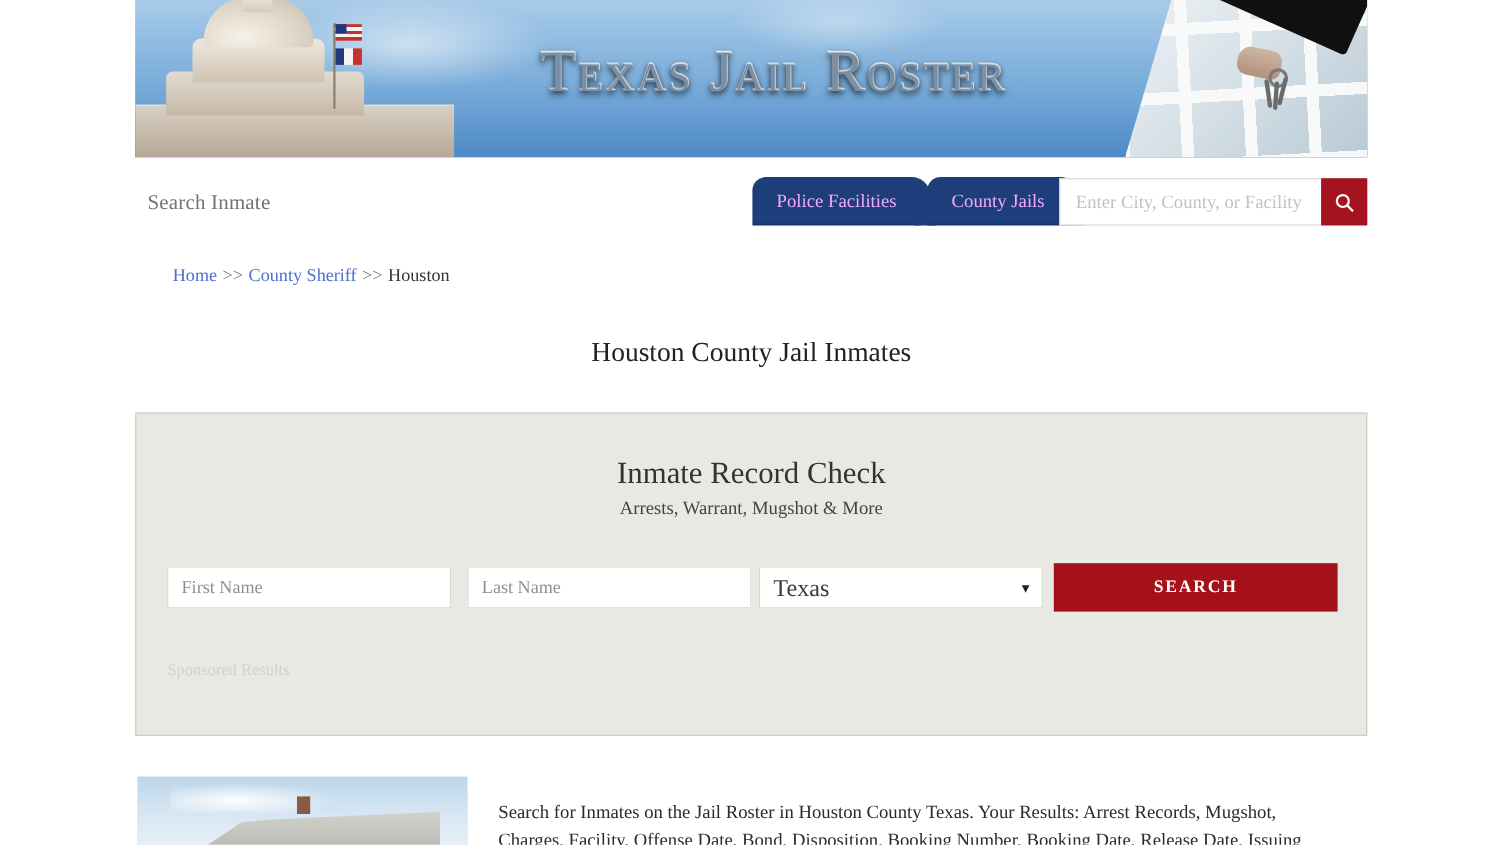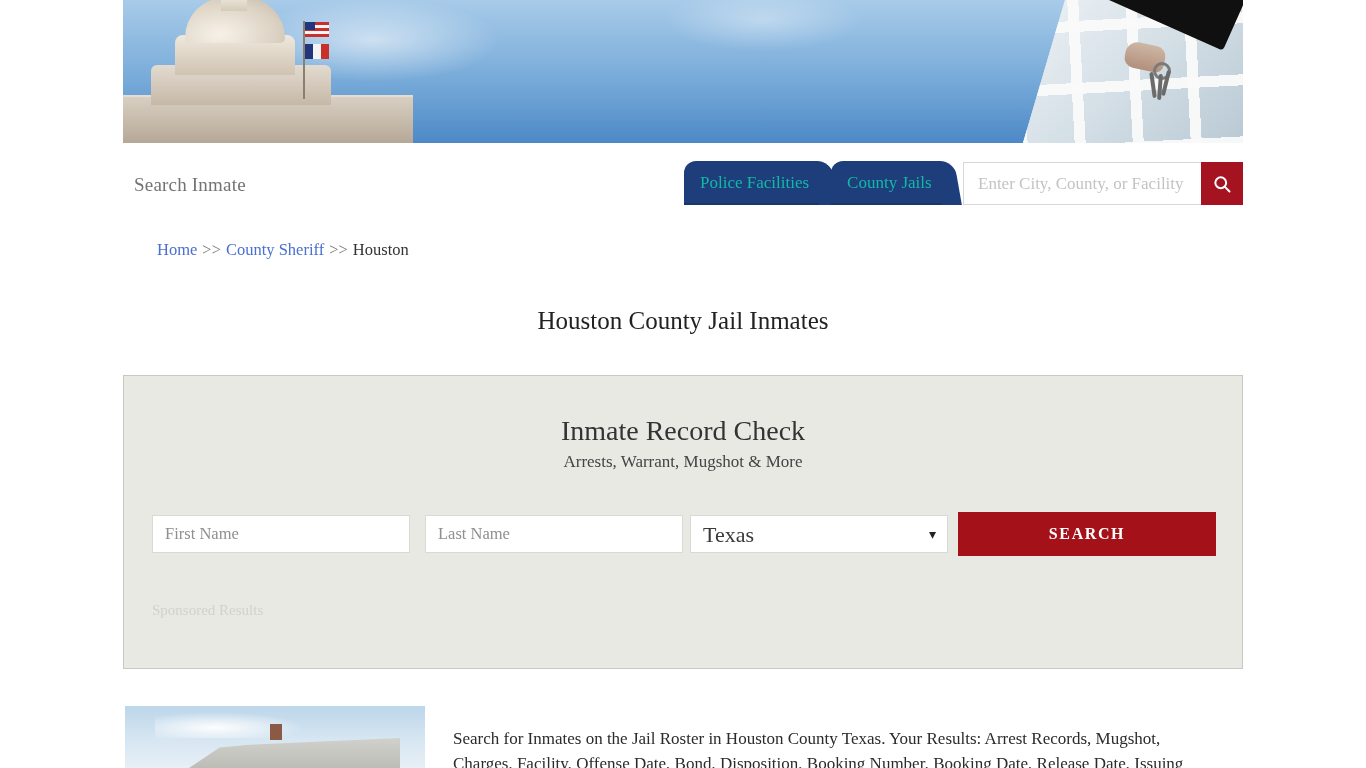--- a/index.html
+++ b/index.html
@@ -104,23 +104,23 @@
 
   
   .navrow { position:absolute; left:123px; top:143px; width:1120px; height:72px; }
   .brand {
     position:absolute; left:11px; top:31px;
     font-size:19px; color:#737373; letter-spacing:.2px;
   }
   .tabs { position:absolute; left:561px; top:18px; height:44px; }
   .tab {
     position:relative; display:inline-block; height:44px;
-    background:#1e3d7b; color:#14b8a6;
+    background:#1e3d7b; color:#f0abfc;
     font-size:17px; line-height:44px;
-    padding:0 16px;
+    padding:0 22px;
     border-radius:12px 12px 0 0;
     margin-right:2px;
     box-shadow: inset 0 -2px 0 rgba(0,0,0,.12);
   }
   .tab:after{
     content:""; position:absolute; right:-10px; top:0; width:20px; height:44px;
     background:#1e3d7b; border-radius:0 14px 0 0; transform:skewX(10deg);
   }
   .searchwrap { position:absolute; left:840px; top:19px; width:280px; height:43px; }
   .searchwrap input {
@@ -227,20 +227,21 @@
       <div class="jail-grid"></div>
       <div class="jail-arm"></div>
       <div class="jail-hand"></div>
       <div class="jail-keys">
           <i></i>
           <i></i>
           <i></i>
         </div>
     </div>
 
+    <div class="banner-title">Texas Jail Roster</div>
   </div>
 
   <div class="navrow">
     <div class="brand">Search Inmate</div>
 
     <div class="tabs">
       <span class="tab">Police Facilities</span>
       <span class="tab">County Jails</span>
     </div>
 

